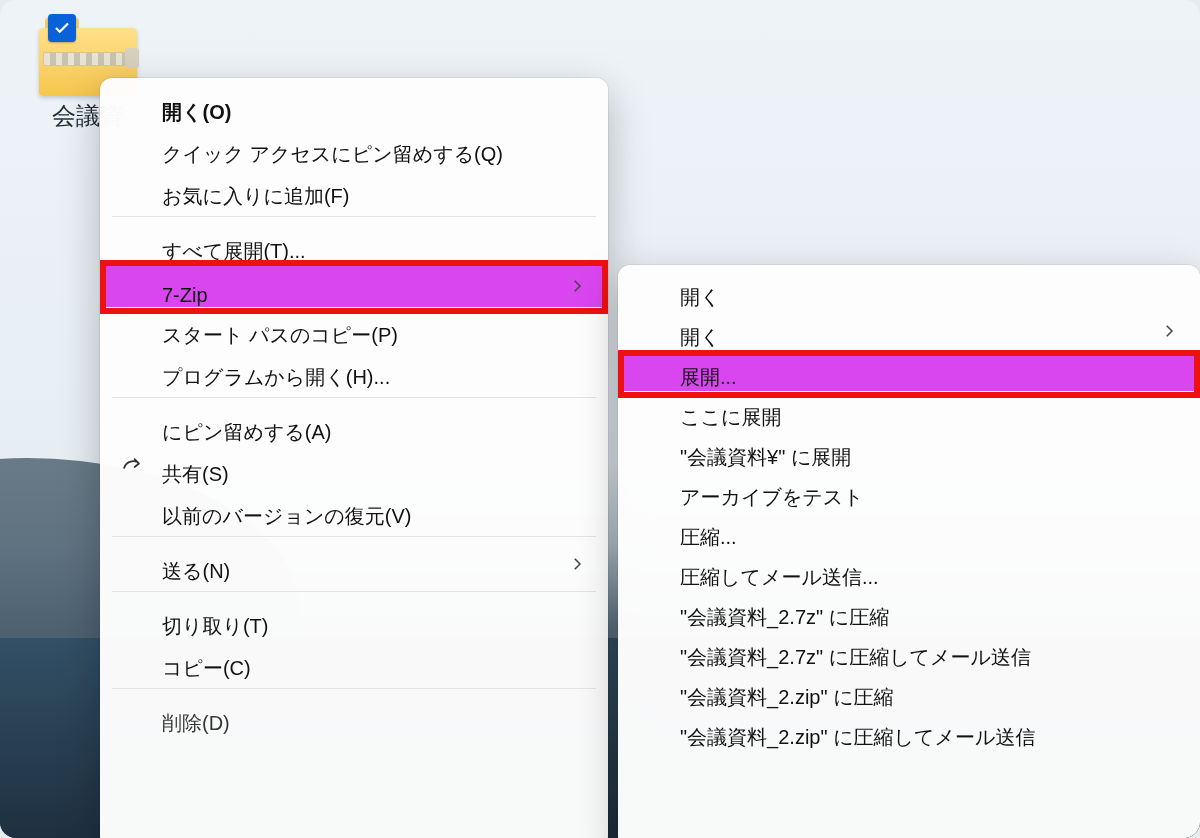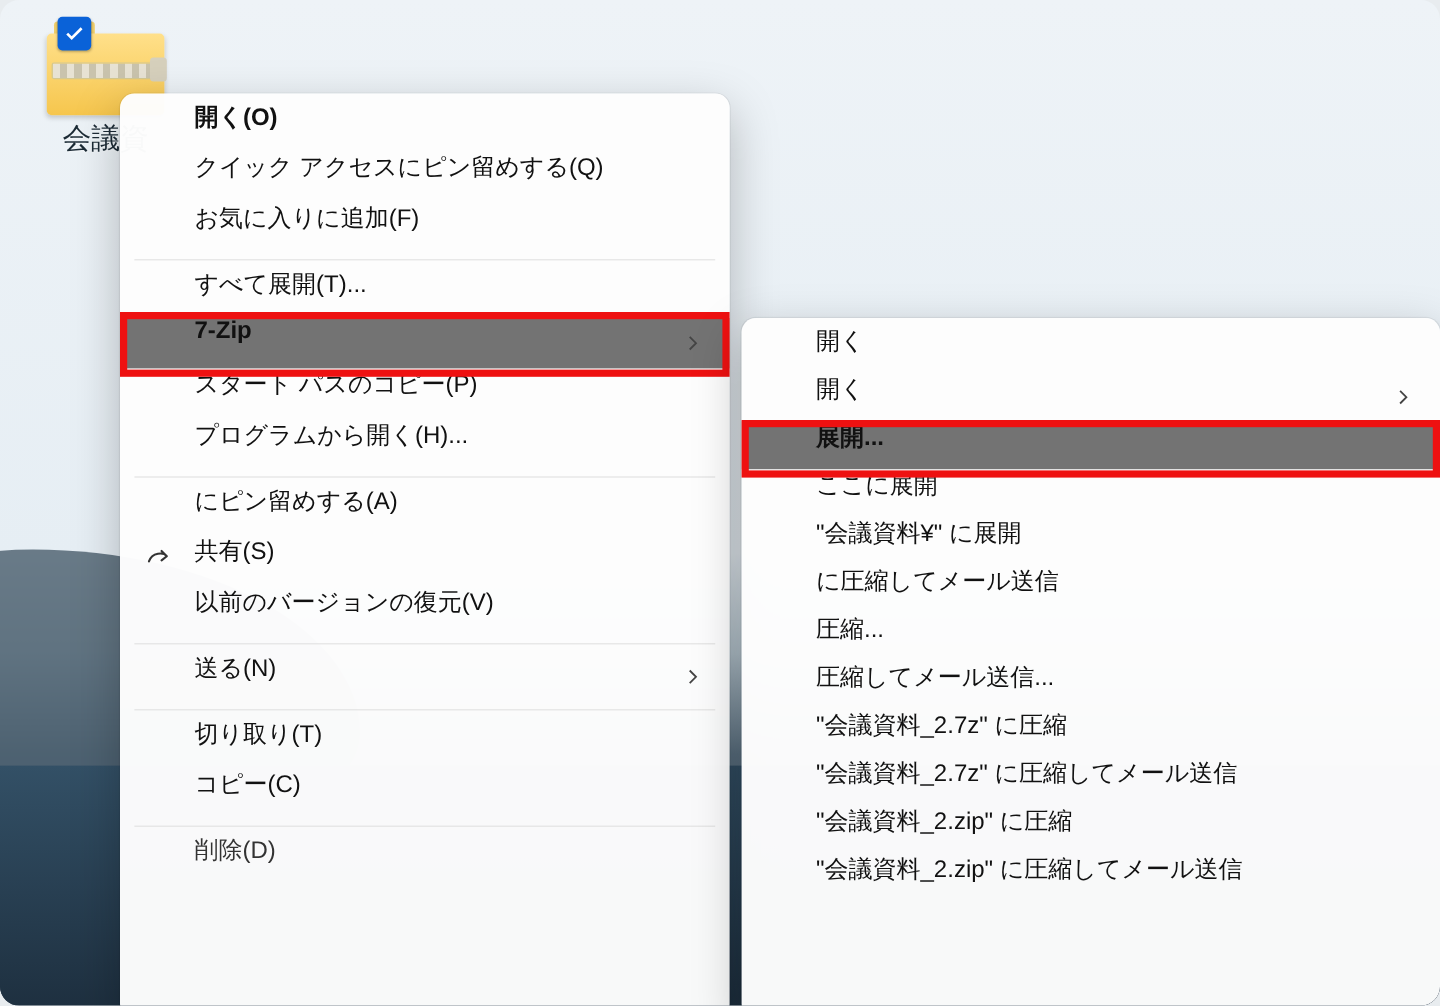--- a/index.html
+++ b/index.html
@@ -103,21 +103,21 @@
     box-shadow: 0 14px 40px rgba(0,0,0,.25), 0 0 0 1px rgba(0,0,0,.06);
     padding: 6px 0 4px;
     overflow: hidden; 
   }
   #primary-menu { left: 100px; top: 78px; width: 508px; height: 760px; }
   #sub-menu     { left: 618px; top: 265px; width: 582px; height: 573px; }
 
   .item {
     position: relative;
     display: flex;
-    align-items: flex-start;
+    align-items: flex-end;
     height: 42px;
     padding: 0 28px 0 62px;
     white-space: nowrap;
     cursor: default;
   }
   .item.tight { height: 40px; }
   .item .label { flex: 1; }
   .item.bold .label { font-weight: 600; }
   .item svg.icon-slot {
     position:absolute; left:18px; top:50%; transform:translateY(-50%);
@@ -128,22 +128,21 @@
     width:18px; height:18px; stroke:#444; fill:none; stroke-width:2;
   }
 
   .sep {
     height: 1px;
     margin: 6px 12px;
     background: #e3e3e3;
   }
 
   .hovered {
-    background: #737373;
-    font-weight: bold;
+    background: #d946ef;
   }
 
   .callout {
     position: absolute;
     border: 6px solid #e11;
     box-sizing: border-box;
     pointer-events: none;
   }
 </style>
 </head>
@@ -255,21 +254,21 @@
     <div class="item tight hovered">
       <span class="label">展開...</span>
     </div>
     <div class="item tight">
       <span class="label">ここに展開</span>
     </div>
     <div class="item tight">
       <span class="label">"会議資料¥" に展開</span>
     </div>
     <div class="item tight">
-      <span class="label">に圧縮してメール送信</span>
+      <span class="label">アーカイブをテスト</span>
     </div>
     <div class="item tight">
       <span class="label">圧縮...</span>
     </div>
     <div class="item tight">
       <span class="label">圧縮してメール送信...</span>
     </div>
     <div class="item tight">
       <span class="label">"会議資料_2.7z" に圧縮</span>
     </div>

